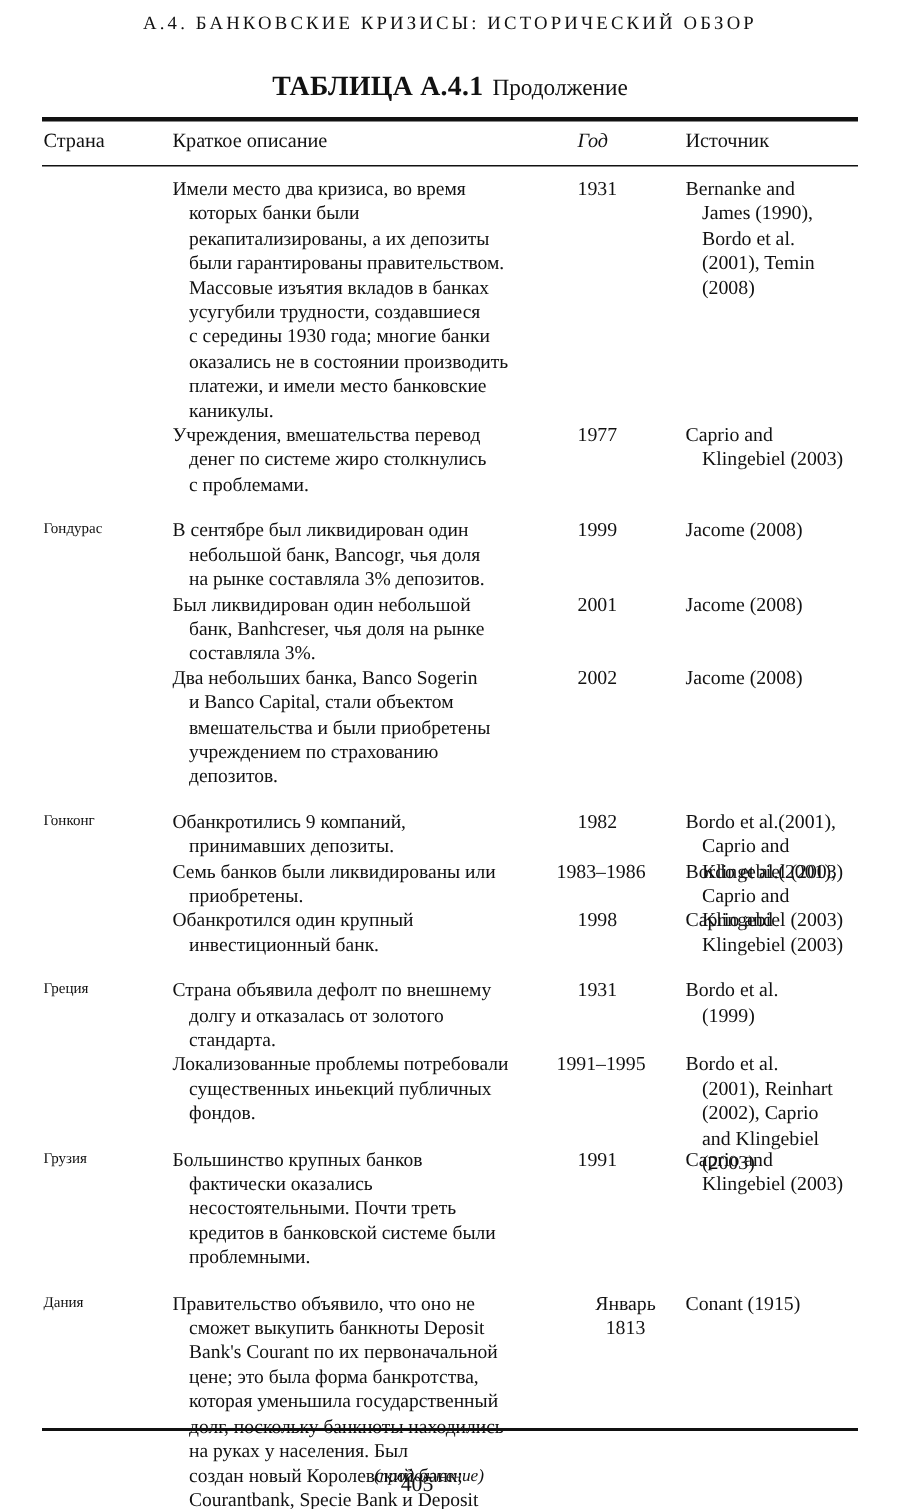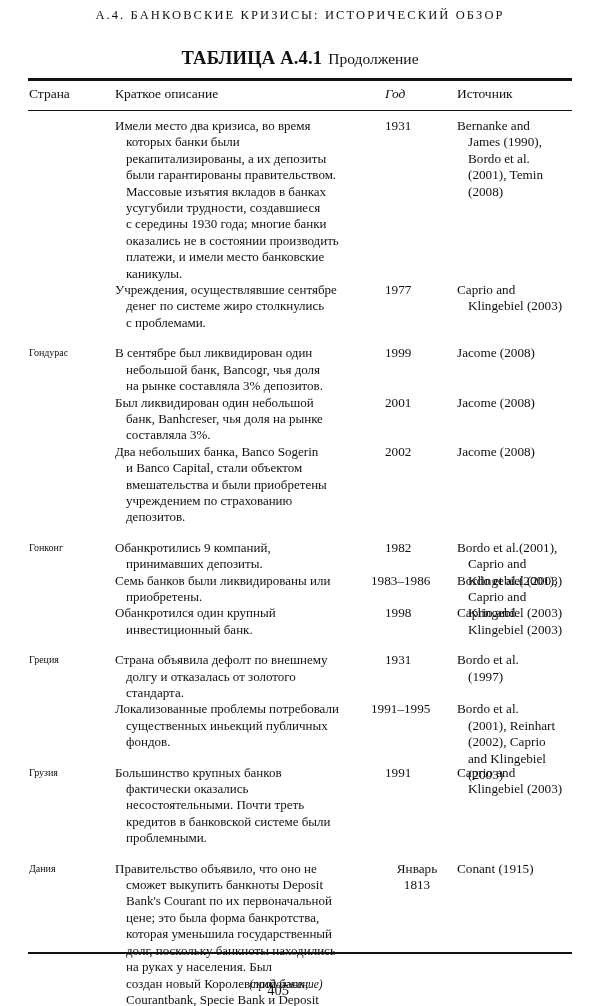--- a/index.html
+++ b/index.html
@@ -212,21 +212,21 @@
           <div class="cell-source">
             <span class="ln">Bernanke and</span>
             <span class="ln">James (1990),</span>
             <span class="ln">Bordo et al.</span>
             <span class="ln">(2001), Temin</span>
             <span class="ln">(2008)</span>
           </div>
         </div>
         <div class="row">
           <div class="cell-desc">
-            <span class="ln">Учреждения, осуществлявшие сентябре</span>
+            <span class="ln">Учреждения, вмешательства перевод</span>
             <span class="ln">денег по системе жиро столкнулись</span>
             <span class="ln">с проблемами.</span>
           </div>
           <div class="cell-year y-left">
             <span class="ln">1977</span>
           </div>
           <div class="cell-source">
             <span class="ln">Caprio and</span>
             <span class="ln">Klingebiel (2003)</span>
           </div>
@@ -326,21 +326,21 @@
           <div class="cell-desc">
             <span class="ln">Страна объявила дефолт по внешнему</span>
             <span class="ln">долгу и отказалась от золотого</span>
             <span class="ln">стандарта.</span>
           </div>
           <div class="cell-year y-left">
             <span class="ln">1931</span>
           </div>
           <div class="cell-source">
             <span class="ln">Bordo et al.</span>
-            <span class="ln">(1997)</span>
+            <span class="ln">(1999)</span>
           </div>
         </div>
         <div class="row">
           <div class="cell-desc">
             <span class="ln">Локализованные проблемы потребовали</span>
             <span class="ln">существенных иньекций публичных</span>
             <span class="ln">фондов.</span>
           </div>
           <div class="cell-year y-wide">
             <span class="ln">1991–1995</span>

